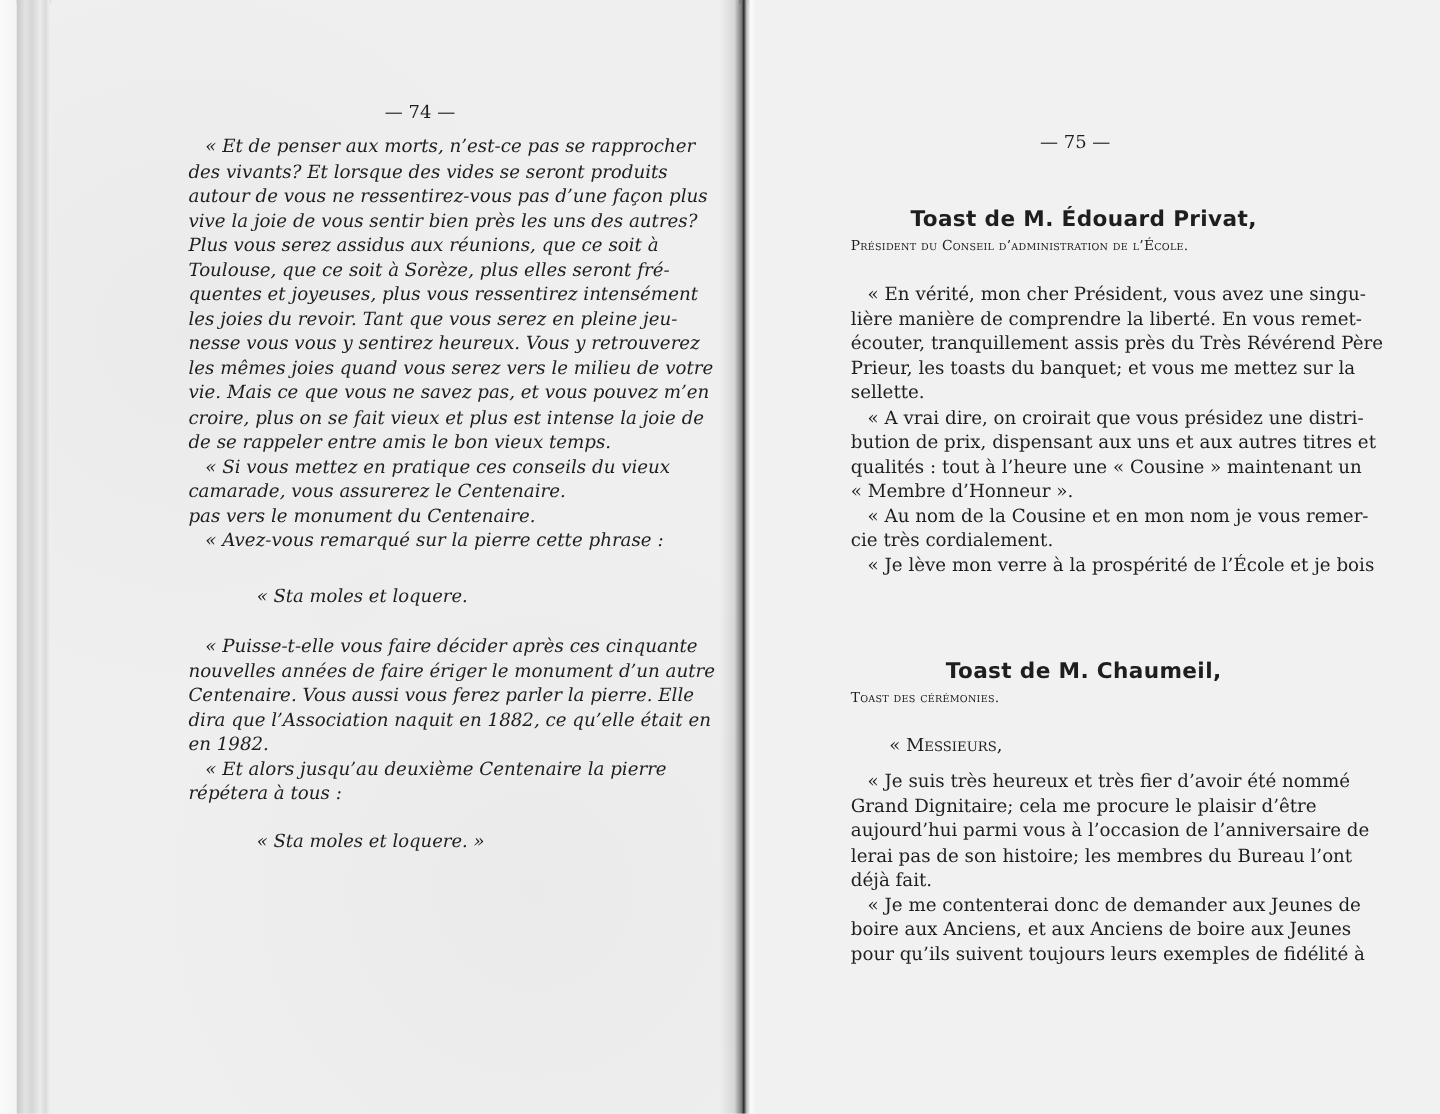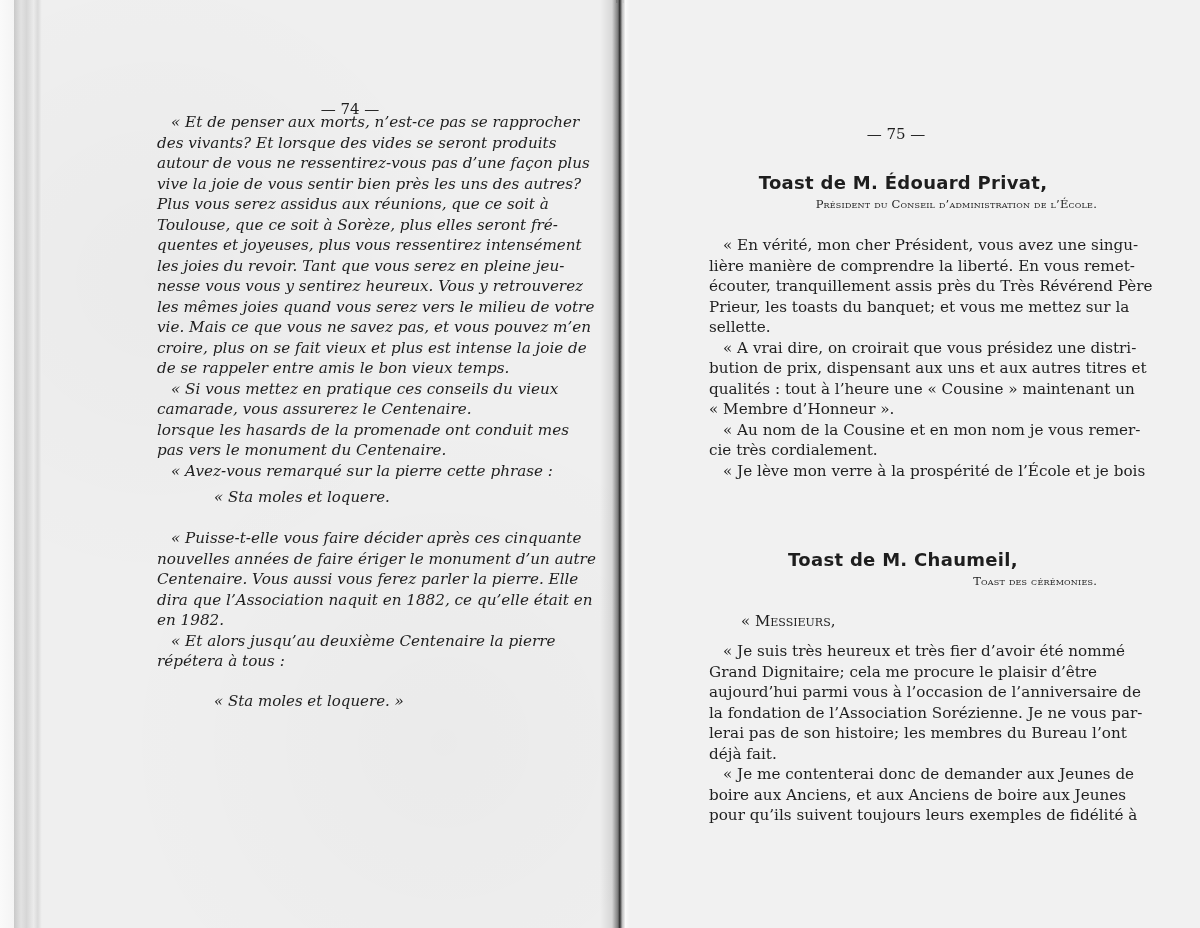--- a/index.html
+++ b/index.html
@@ -29,38 +29,38 @@
   .gutter {
     position:absolute; left:600px; top:0; width:30px; height:928px;
     background:linear-gradient(90deg, rgba(0,0,0,0) 0%, rgba(0,0,0,0.10) 40%, #7a7a7a 60%, #2a2a2a 66%, #bdbdbd 74%, rgba(255,255,255,0.7) 85%, rgba(0,0,0,0) 100%);
   }
   .top-strip { position:absolute; left:0; top:0; width:1200px; height:3px; background:#9a9a9a; }
 
   .text-block { position:absolute; font-size:15.2px; line-height:20.5px; text-align:justify; }
   .left-text { left:157px; top:112px; width:388px;font-style:italic; }
   .right-text { left:709px; width:388px; }
 
-  .folio { position:absolute; font-size:15px; text-align:center;margin-top:16px; }
+  .folio { position:absolute; font-size:15px; text-align:center; }
   .folio-left { left:300px; top:84px; width:100px; }
   .folio-right { left:846px; top:109px; width:100px; }
 
   p { margin:0; }
   .line { display:block; text-align:justify; text-align-last:justify; white-space:nowrap; }
   .line.last { text-align-last:left; }
   .quote {
     position:absolute; font-style:italic; font-size:15px;
   }
 
   .heading {
     position:absolute; left:709px; width:388px; text-align:center;
     font-family:"DejaVu Sans", "Liberation Sans", sans-serif; font-weight:bold;
     font-size:18px; letter-spacing:0.3px;
   }
   .subheading {
-    position:absolute; left:709px; width:388px; text-align:right;
+    position:absolute; left:709px; width:388px; text-align:left;
     font-variant:small-caps; font-size:11.5px; letter-spacing:0.2px;
   }
   .salutation { position:absolute; left:741px; top:612px; font-variant:small-caps; font-size:15px; }
 </style>
 </head>
 <body>
 
 <div class="spread">
   <div class="top-strip"></div>
   <div class="left-edge"></div>
@@ -85,21 +85,20 @@
       <span class="line">les mêmes joies quand vous serez vers le milieu de votre</span>
       <span class="line">vie. Mais ce que vous ne savez pas, et vous pouvez m’en</span>
       <span class="line">croire, plus on se fait vieux et plus est intense la joie de</span>
       <span class="line last">de se rappeler entre amis le bon vieux temps.</span>
     </p>
     <p>
       <span class="line" style="padding-left:14px">« Si vous mettez en pratique ces conseils du vieux</span>
       <span class="line last">camarade, vous assurerez le Centenaire.</span>
     </p>
     <p>
-      <span class="line">lorsque les hasards de la promenade ont conduit mes</span>
       <span class="line last">pas vers le monument du Centenaire.</span>
     </p>
     <p>
       <span class="line last" style="padding-left:14px">« Avez-vous remarqué sur la pierre cette phrase :</span>
     </p>
   </div>
 
   <div class="quote" style="left:214px; top:488px;">« Sta moles et loquere.</div>
 
   <div class="text-block left-text" style="top:528px;">
@@ -149,21 +148,20 @@
   <div class="heading" style="top:549px;">Toast de M. Chaumeil,</div>
   <div class="subheading" style="top:574px;">Toast des cérémonies.</div>
 
   <div class="salutation">« Messieurs,</div>
 
   <div class="text-block right-text" style="top:641px;">
     <p>
       <span class="line" style="padding-left:14px">« Je suis très heureux et très fier d’avoir été nommé</span>
       <span class="line">Grand Dignitaire; cela me procure le plaisir d’être</span>
       <span class="line">aujourd’hui parmi vous à l’occasion de l’anniversaire de</span>
-      <span class="line">la fondation de l’Association Sorézienne. Je ne vous par-</span>
       <span class="line">lerai pas de son histoire; les membres du Bureau l’ont</span>
       <span class="line last">déjà fait.</span>
     </p>
     <p>
       <span class="line" style="padding-left:14px">« Je me contenterai donc de demander aux Jeunes de</span>
       <span class="line">boire aux Anciens, et aux Anciens de boire aux Jeunes</span>
       <span class="line">pour qu’ils suivent toujours leurs exemples de fidélité à</span>
     </p>
   </div>
 </div>

